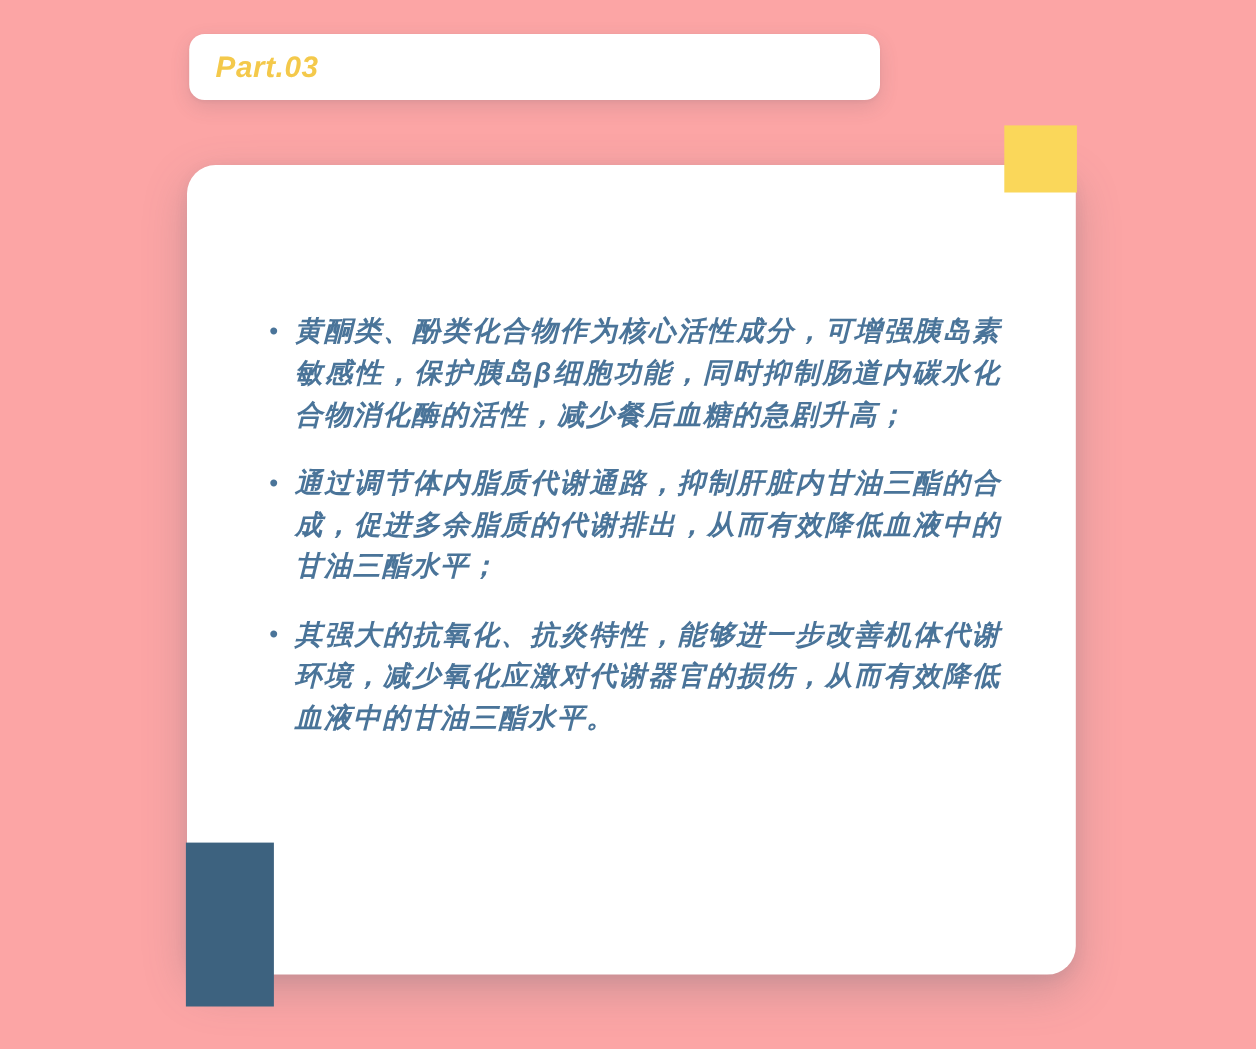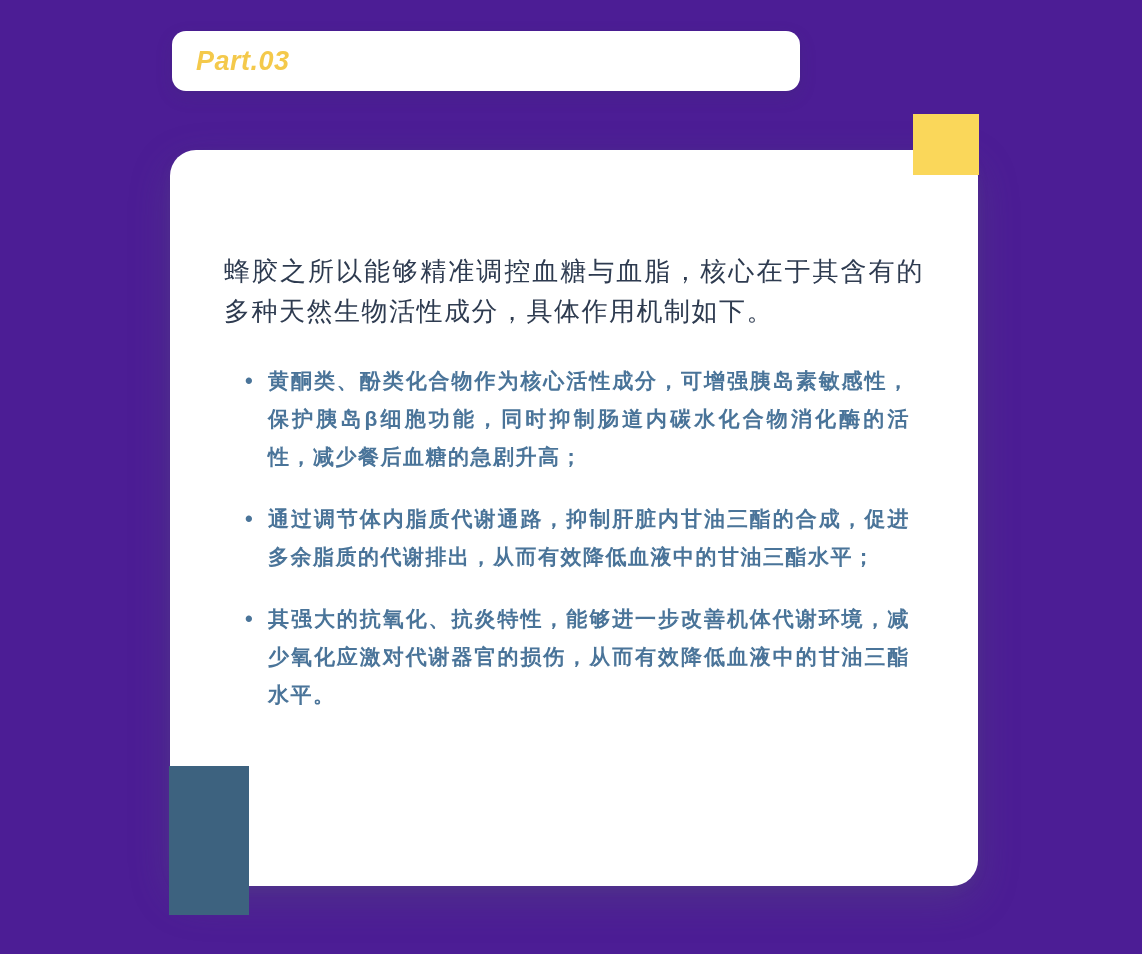--- a/index.html
+++ b/index.html
@@ -7,21 +7,21 @@
     width: 1142px;
     height: 954px;
     background: #ffffff;
     font-family: "Liberation Sans", "DejaVu Sans", sans-serif;
     overflow: hidden;
   }
   .page {
     position: relative;
     width: 1142px;
     height: 954px;
-    background: #4c1d95;
+    background: #fca5a5;
   }
 
   
   .header-badge {
     position: absolute;
     left: 172px;
     top: 31px;
     width: 628px;
     height: 60px;
     background: #ffffff;
@@ -103,43 +103,43 @@
   .bullet-dot {
     flex: none;
     width: 23px;
     font-size: 22px;
     line-height: 38px;
     font-weight: bold;
     color: #4a7499;
   }
   .bullet-text {
     width: 642px;
-    font-size: 21px;
+    font-size: 25px;
     line-height: 38px;
     letter-spacing: 1.5px;
     font-weight: bold;
     color: #4a7499;
     text-align: justify;
+    font-style: italic;
   }
 </style>
 </head>
 <body>
 
 <div class="page">
 
   <div class="header-badge">
     <span class="part-label">Part.03</span>
   </div>
 
   <div class="deco-yellow-square"></div>
 
   <div class="card">
     <div class="card-content">
 
-      <p class="intro-text">蜂胶之所以能够精准调控血糖与血脂，核心在于其含有的多种天然生物活性成分，具体作用机制如下。</p>
 
       <div class="bullet-list">
 
         <div class="bullet-item">
           <span class="bullet-dot">•</span>
           <span class="bullet-text">黄酮类、酚类化合物作为核心活性成分，可增强胰岛素敏感性，保护胰岛β细胞功能，同时抑制肠道内碳水化合物消化酶的活性，减少餐后血糖的急剧升高；</span>
         </div>
 
         <div class="bullet-item">
           <span class="bullet-dot">•</span>

